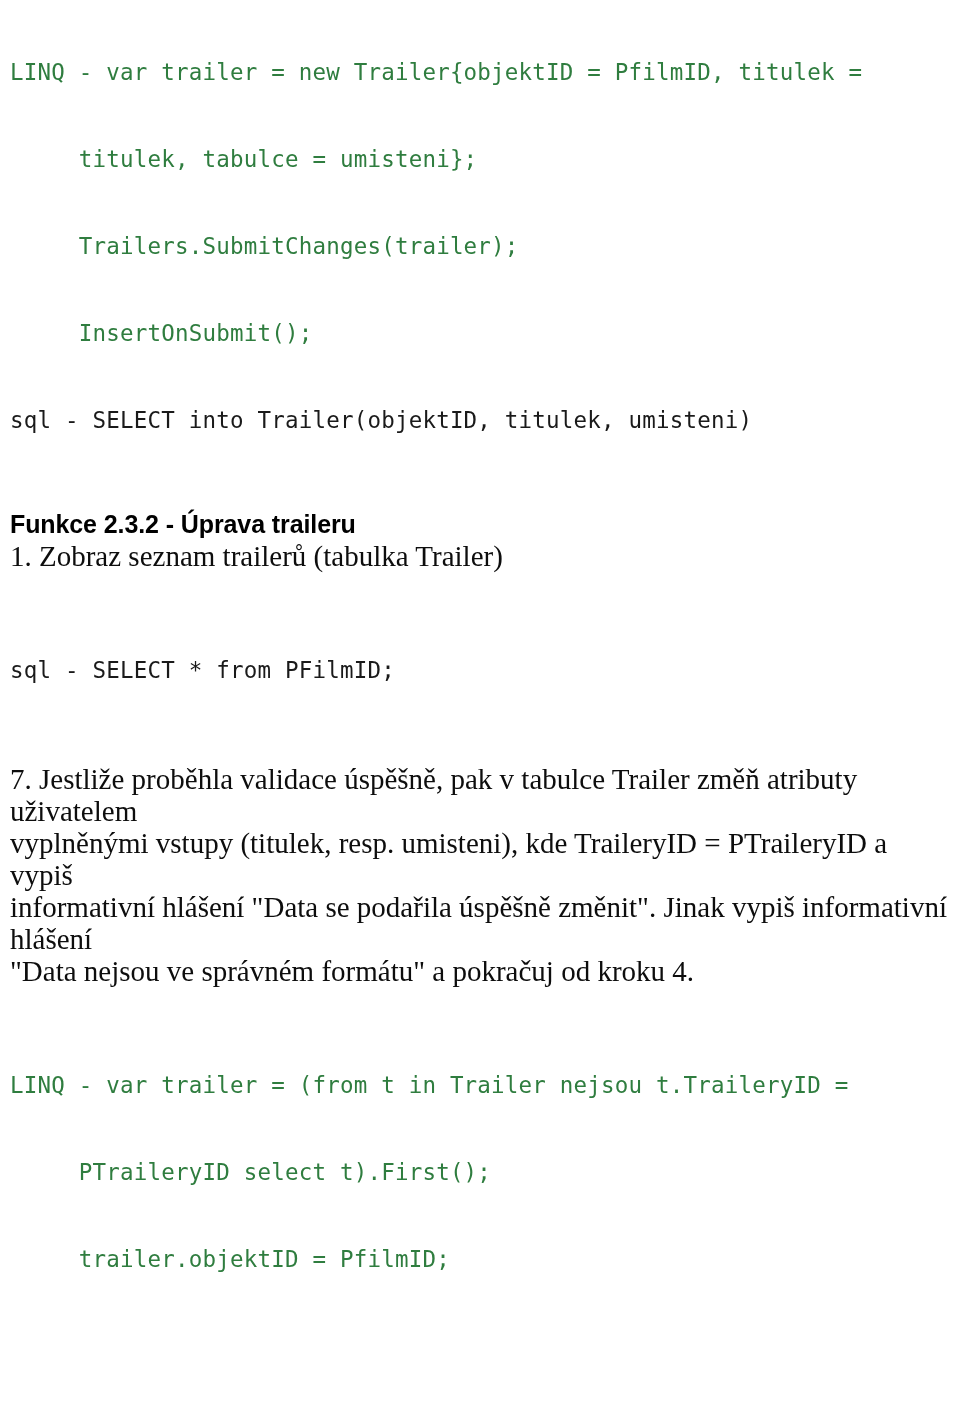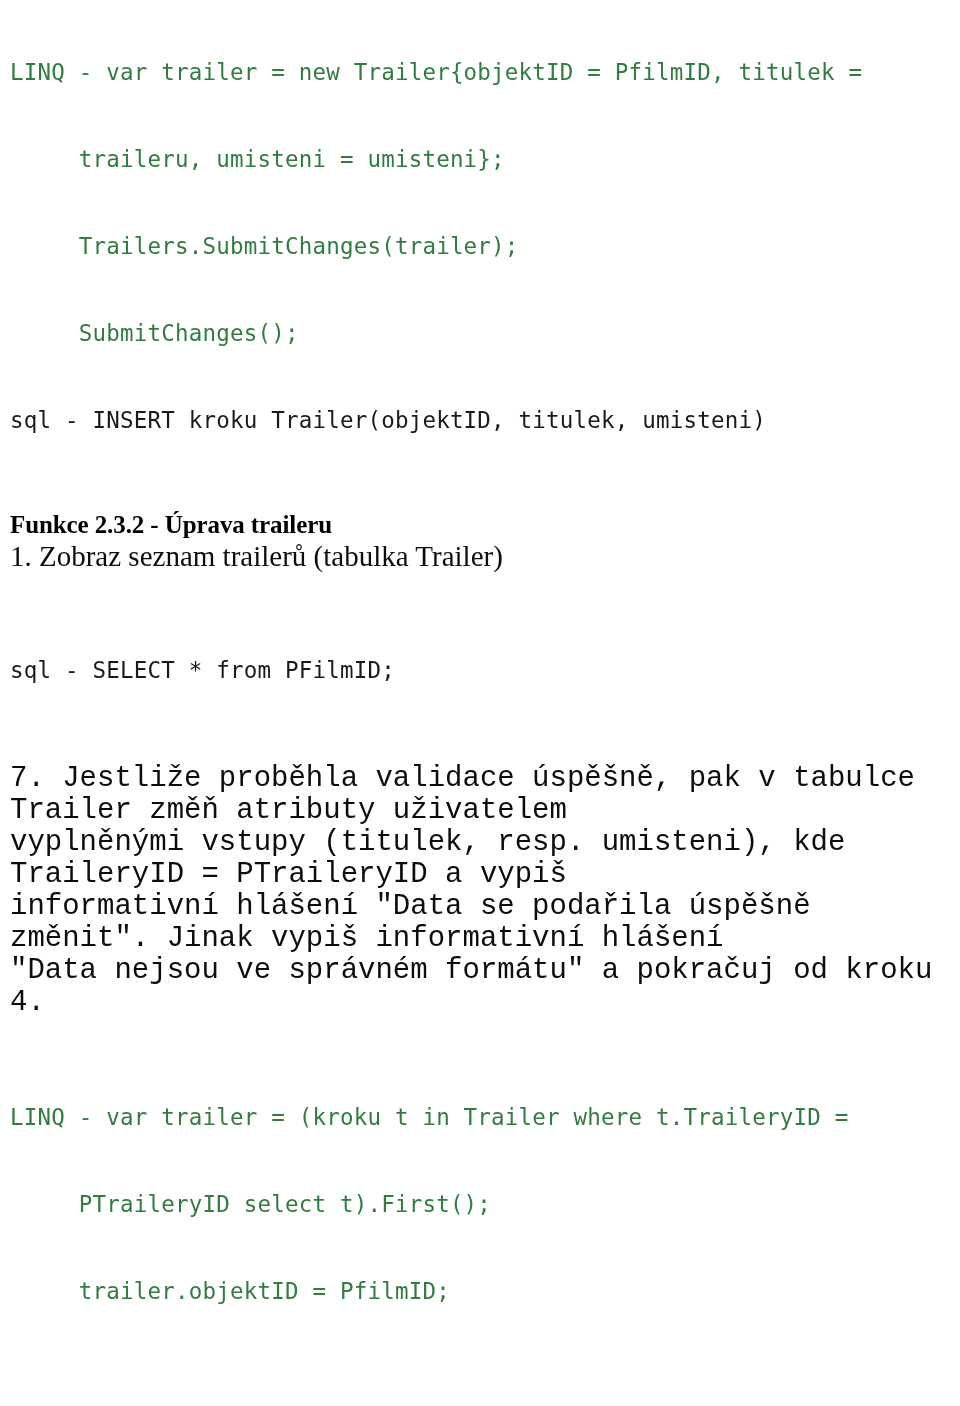--- a/index.html
+++ b/index.html
@@ -35,52 +35,52 @@
   .code-line {
     display: block;
     white-space: pre;
     min-height: 29px;
   }
   .c-linq { color: #2f7d3f; }
   .c-sql  { color: #1a1a1a; }
 
   
   .serif-h {
-    font-family: Liberation Serif, serif;
+    font-family: Liberation Sans, sans-serif;
     font-weight: bold;
     font-size: 25px;
     line-height: 31px;
     color: #000000;
     margin: 0;
     letter-spacing: -0.1px;
   }
   .serif-p {
     font-family: "Liberation Serif", "DejaVu Serif", serif;
     font-weight: normal;
     font-size: 29px;
     line-height: 32px;
     color: #0d0d0d;
     margin: 0;
   }
-  .serif-p .pline { display: block; white-space: pre-wrap; font-family: Liberation Mono, monospace; }
+  .serif-p .pline { display: block; white-space: pre-wrap; }
   .gap-16 { height: 16px; }
   .gap-20 { height: 20px; }
   .gap-26 { height: 26px; }
 </style>
 </head>
 <body>
 
 <div class="page">
 
   <div class="code-block">
     <span class="code-line c-linq">LINQ - var trailer = new Trailer{objektID = PfilmID, titulek =</span>
-    <span class="code-line c-linq">     traileru, umisteni = umisteni};</span>
+    <span class="code-line c-linq">     titulek, tabulce = umisteni};</span>
     <span class="code-line c-linq">     Trailers.SubmitChanges(trailer);</span>
-    <span class="code-line c-linq">     SubmitChanges();</span>
-    <span class="code-line c-sql">sql - INSERT kroku Trailer(objektID, titulek, umisteni)</span>
+    <span class="code-line c-linq">     InsertOnSubmit();</span>
+    <span class="code-line c-sql">sql - SELECT into Trailer(objektID, titulek, umisteni)</span>
   </div>
 
   <div class="gap-16"></div>
 
   <h2 class="serif-h">Funkce 2.3.2 - Úprava traileru</h2>
 
   <p class="serif-p">1. Zobraz seznam trailerů (tabulka Trailer)</p>
 
   <div class="gap-26"></div>
 
@@ -93,21 +93,21 @@
   <p class="serif-p">
     <span class="pline">7. Jestliže proběhla validace úspěšně, pak v tabulce Trailer změň atributy uživatelem</span>
     <span class="pline">vyplněnými vstupy (titulek, resp. umisteni), kde TraileryID = PTraileryID a vypiš</span>
     <span class="pline">informativní hlášení "Data se podařila úspěšně změnit". Jinak vypiš informativní hlášení</span>
     <span class="pline">"Data nejsou ve správném formátu" a pokračuj od kroku 4.</span>
   </p>
 
   <div class="gap-26"></div>
 
   <div class="code-block">
-    <span class="code-line c-linq">LINQ - var trailer = (kroku t in Trailer where t.TraileryID =</span>
+    <span class="code-line c-linq">LINQ - var trailer = (from t in Trailer nejsou t.TraileryID =</span>
     <span class="code-line c-linq">     PTraileryID select t).First();</span>
     <span class="code-line c-linq">     trailer.objektID = PfilmID;</span>
     
     
     
     
   </div>
 
 </div>
 

